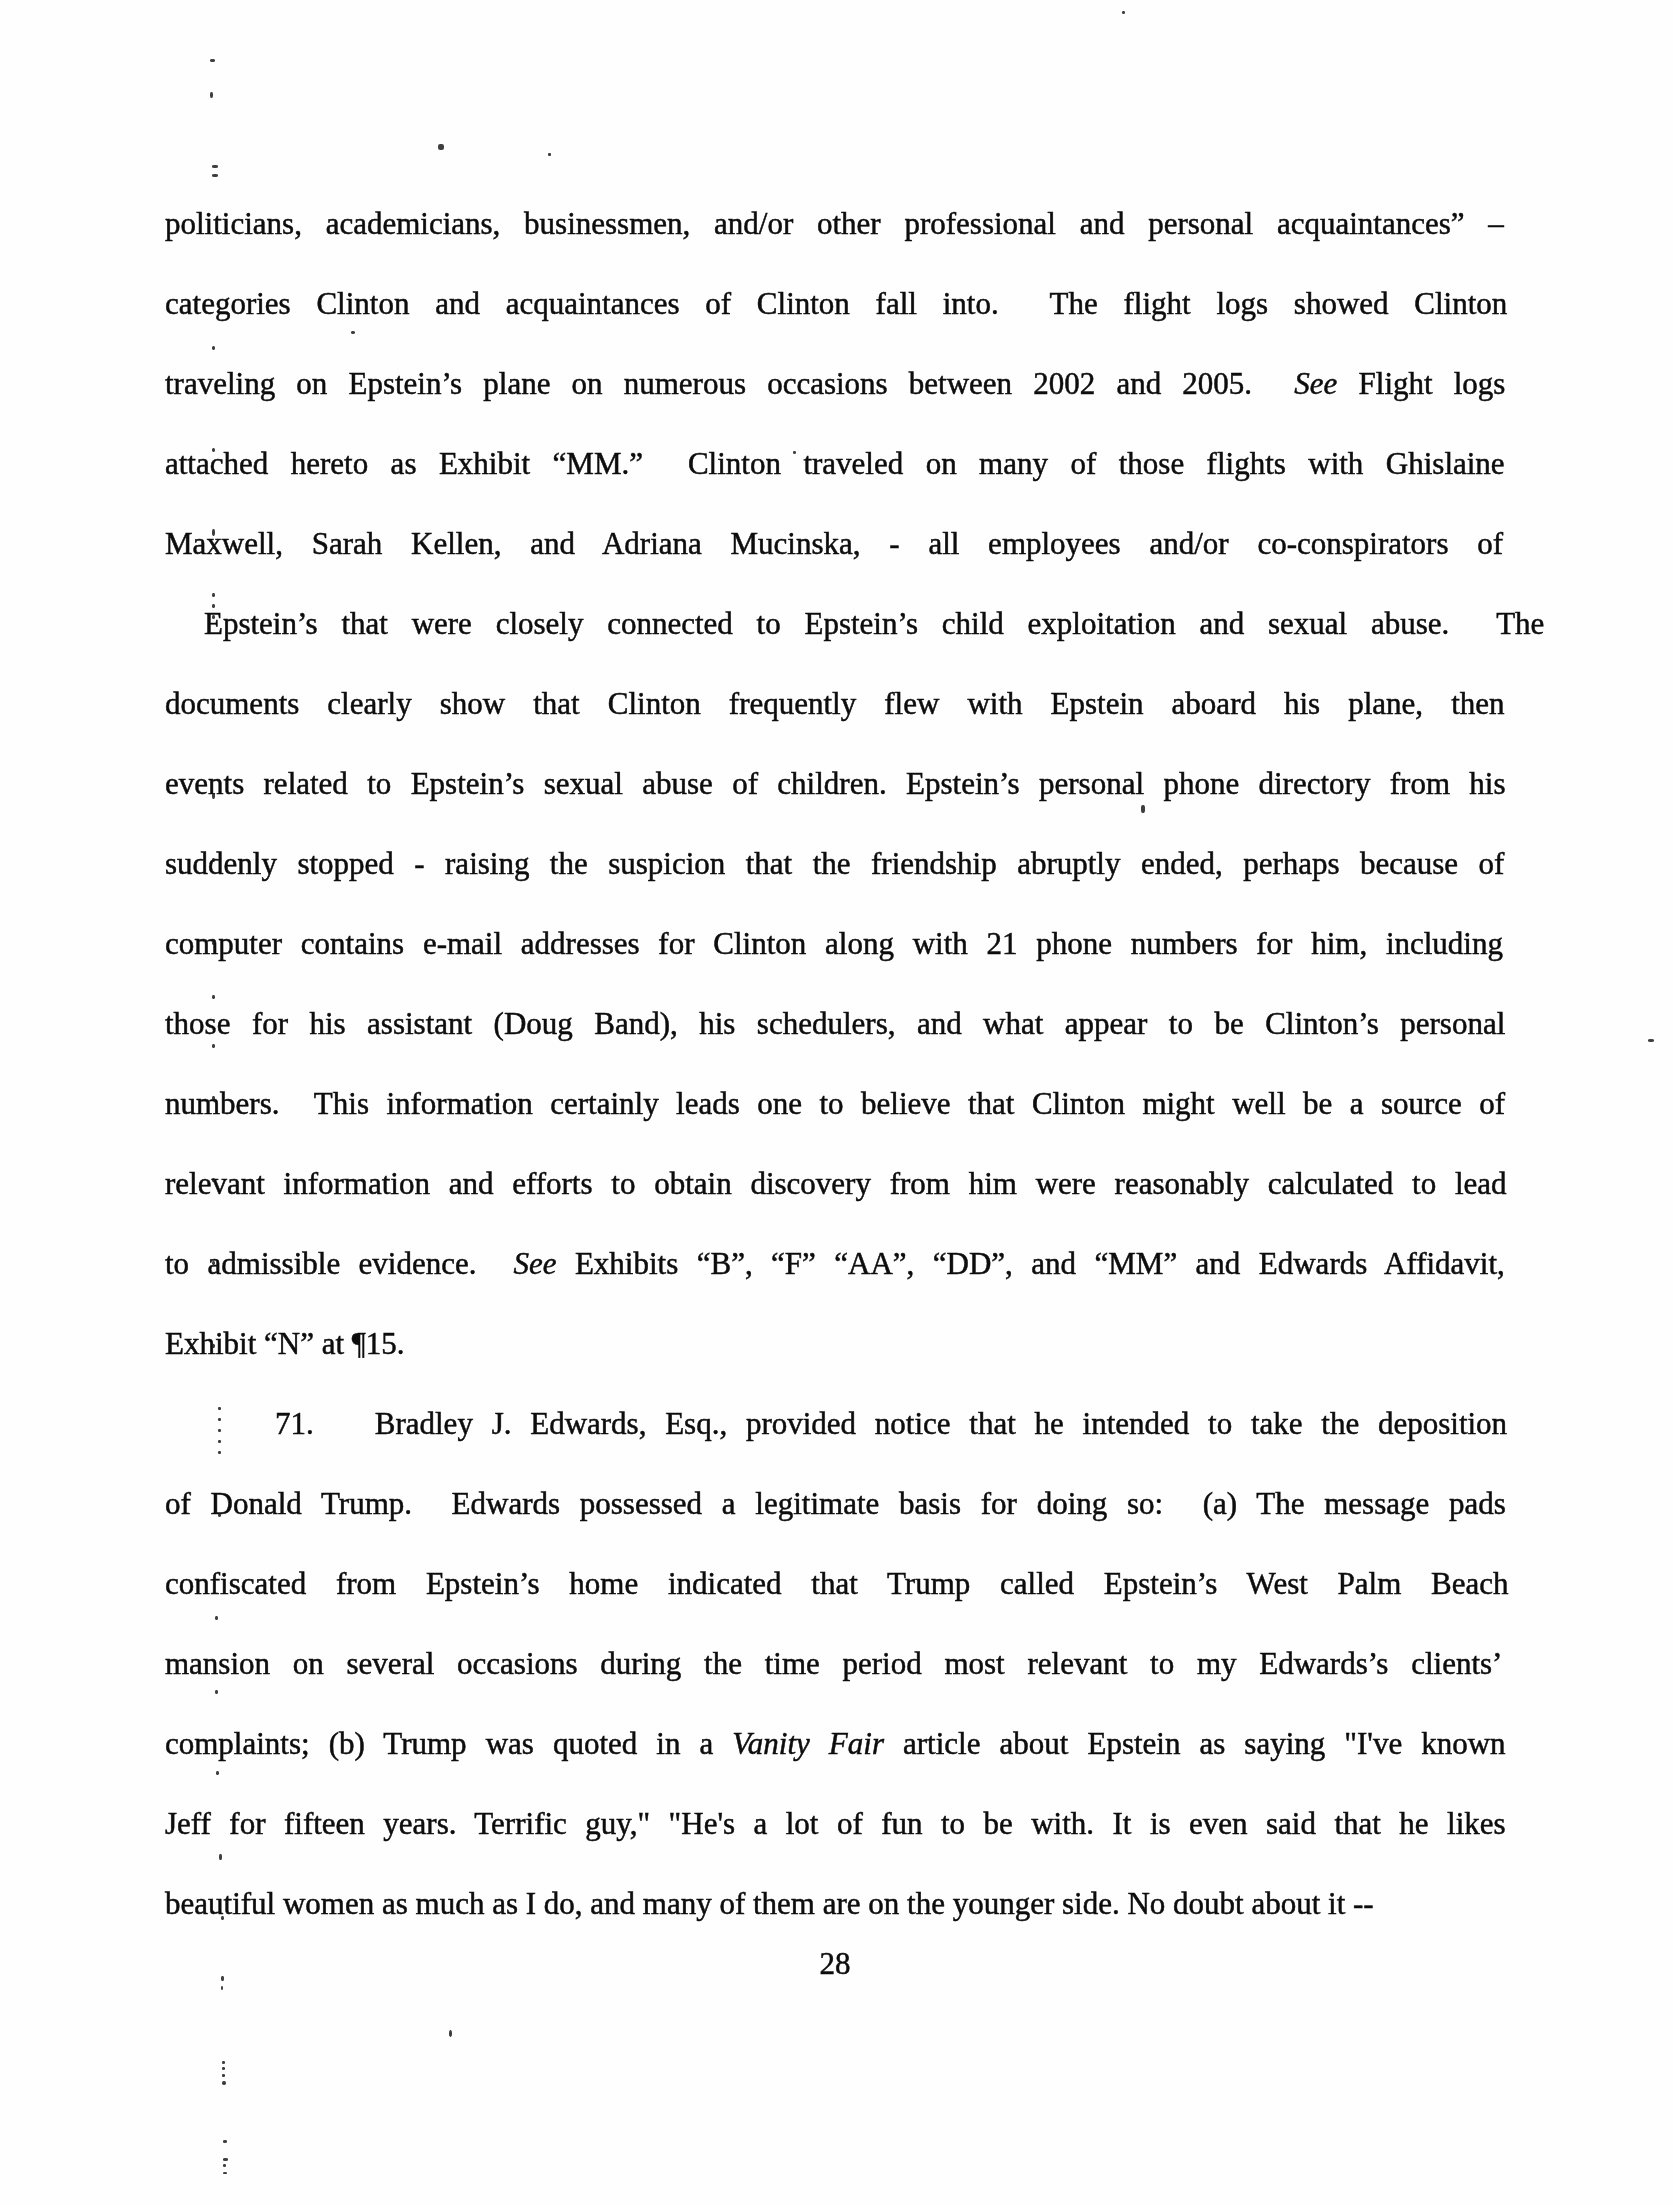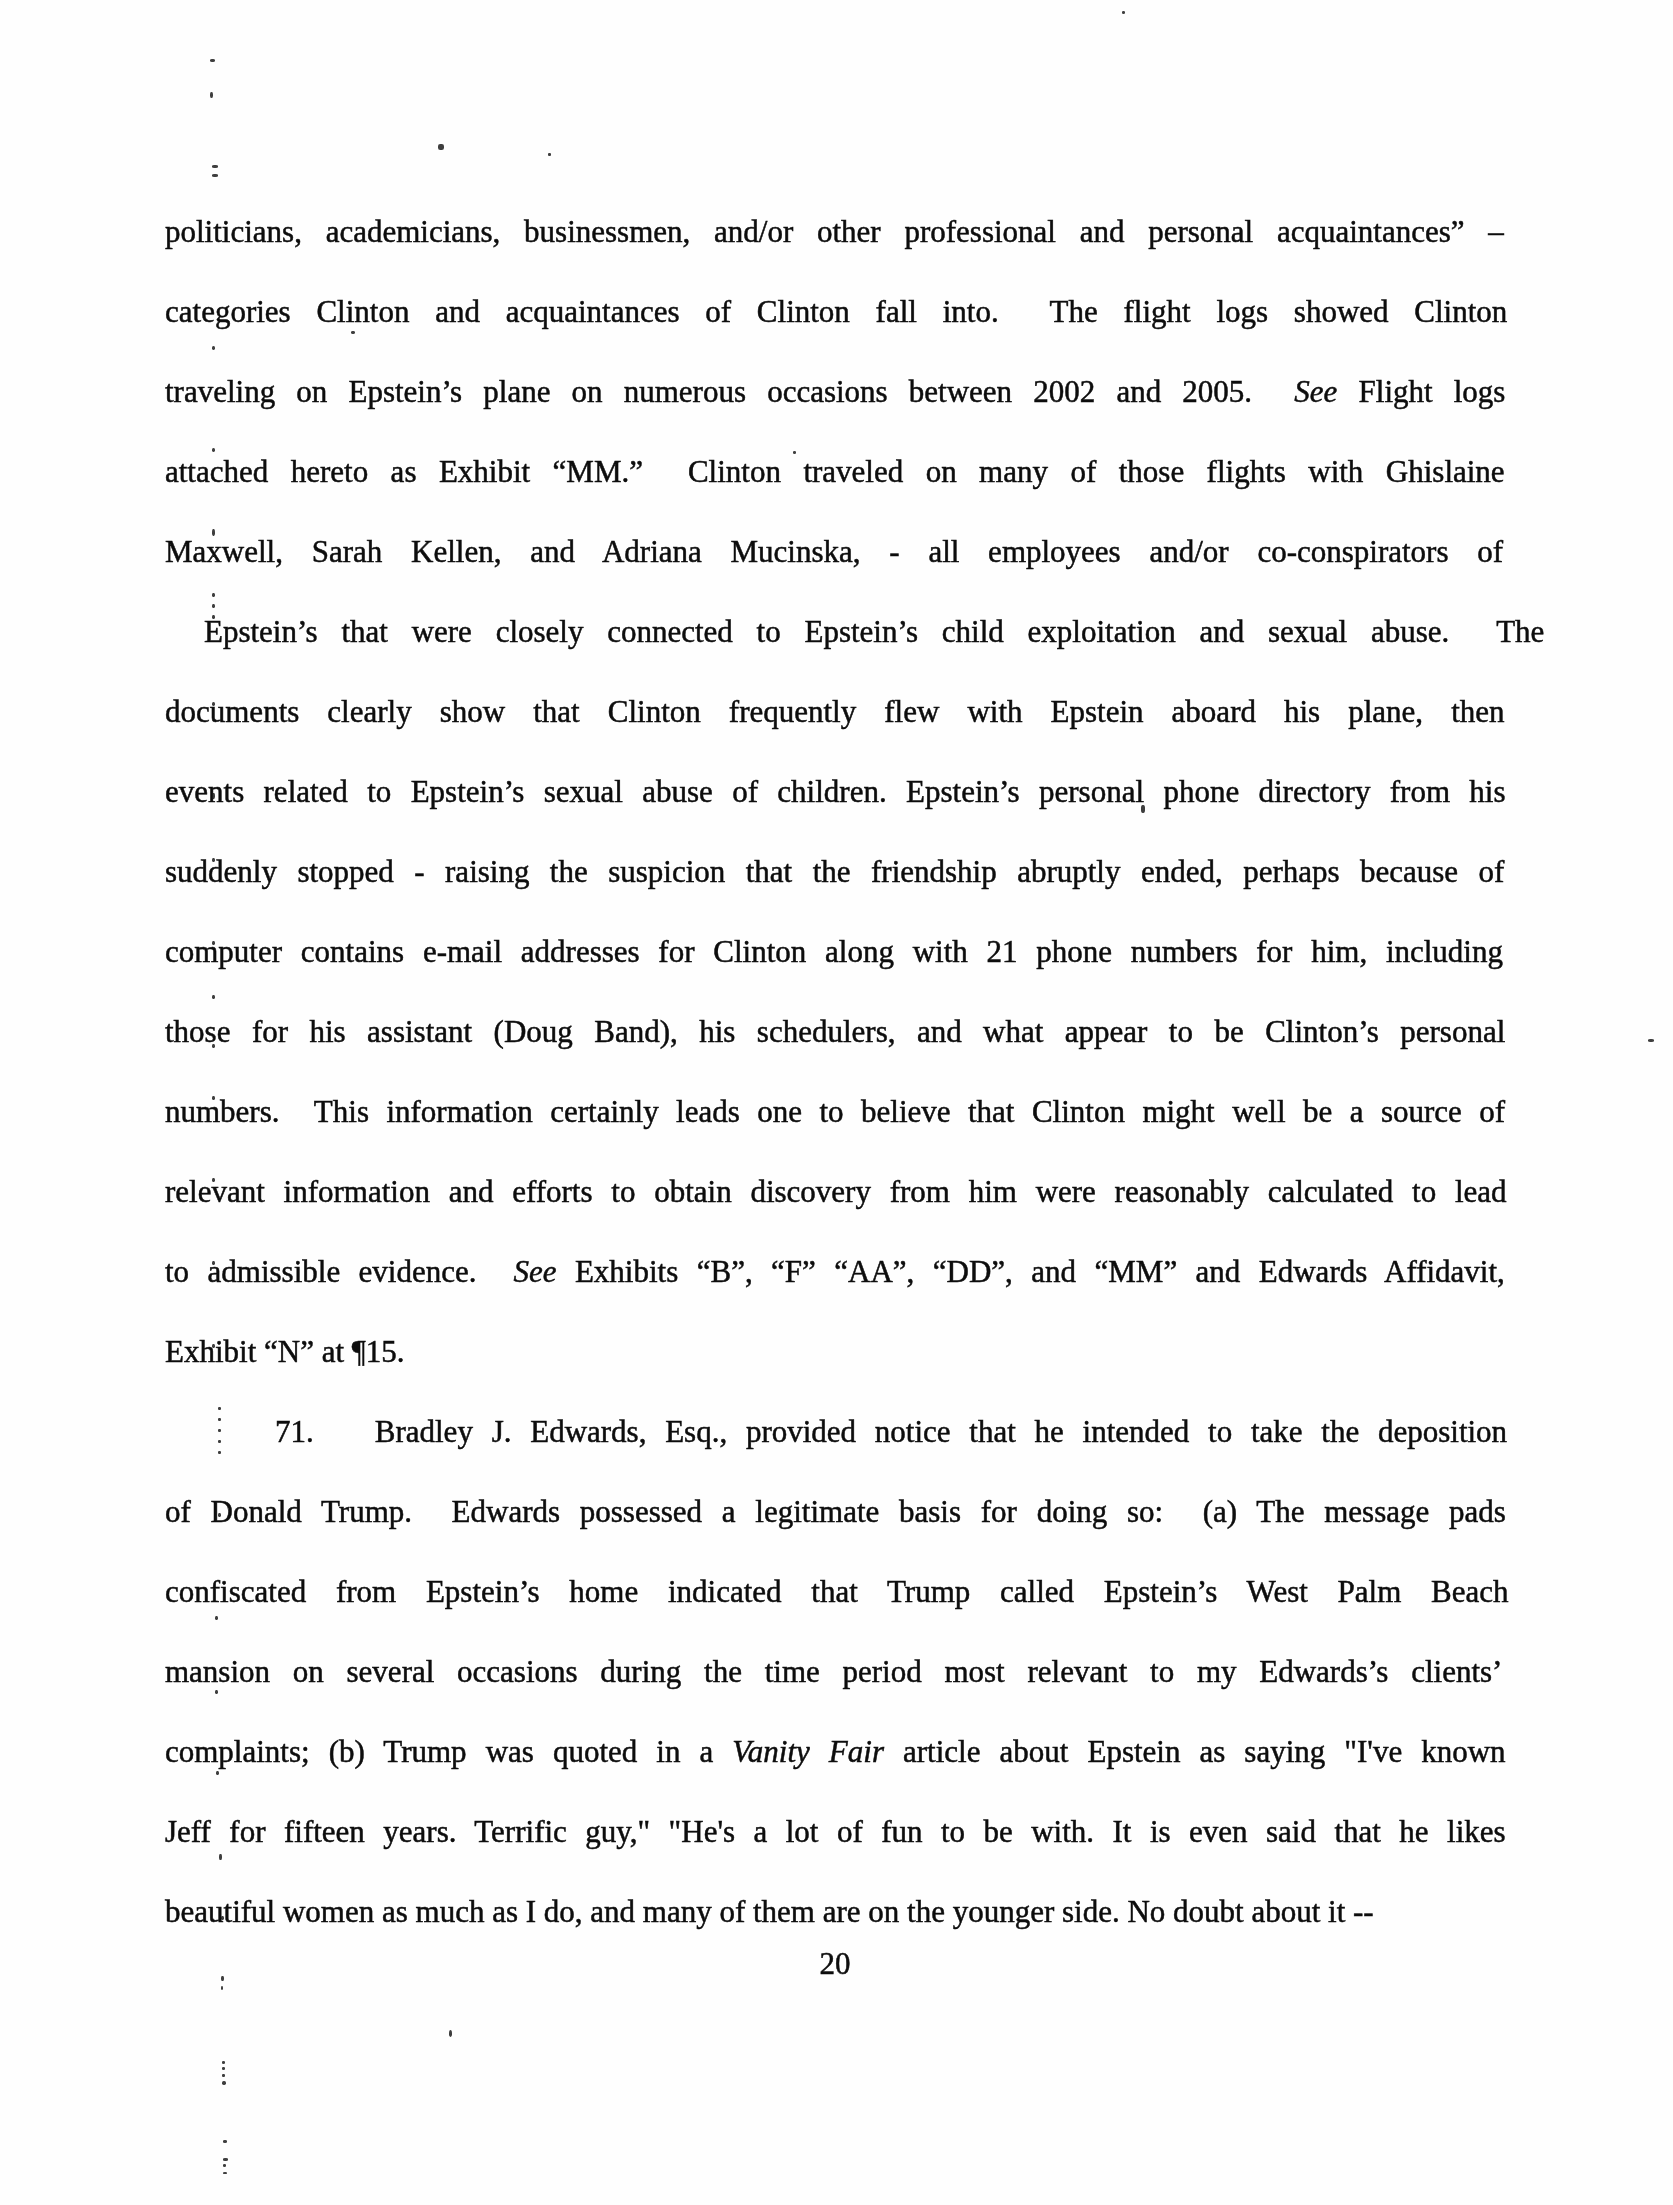--- a/index.html
+++ b/index.html
@@ -12,21 +12,21 @@
     width: 1674px;
     height: 2205px;
     background: #fefefe;
     overflow: hidden;
     font-family: "Liberation Serif", "DejaVu Serif", serif;
     color: #0d0d0d;
   }
   #text-block {
     position: absolute;
     left: 165px;
-    top: 192px;
+    top: 184px;
     width: 1340px;
     font-size: 31px;
     -webkit-text-stroke: 0.5px #0d0d0d;
   }
   .line {
     height: 80px;
     line-height: 80px;
   }
   .inner {
     white-space: nowrap;
@@ -72,21 +72,21 @@
       <div class="line"><span class="inner" style="word-spacing: 10.7px;"><span>to admissible evidence.&nbsp; </span><span class="it">See</span><span> Exhibits “B”, “F” “AA”, “DD”, and “MM” and Edwards Affidavit,</span></span></div>
       <div class="line"><span class="inner"><span>Exhibit “N” at ¶15.</span></span></div>
       <div class="line" style="text-indent: 110px;"><span class="inner" style="word-spacing: 11px;"><span>71.</span><span class="tab" style="width: 61px;"></span><span>Bradley J. Edwards, Esq., provided notice that he intended to take the deposition</span></span></div>
       <div class="line"><span class="inner" style="word-spacing: 12px;"><span>of Donald Trump.&nbsp; Edwards possessed a legitimate basis for doing so:&nbsp; (a) The message pads</span></span></div>
       <div class="line"><span class="inner" style="word-spacing: 22px; margin-top: 48px;"><span>confiscated from Epstein’s home indicated that Trump called Epstein’s West Palm Beach</span></span></div>
       <div class="line"><span class="inner" style="word-spacing: 15px;"><span>mansion on several occasions during the time period most relevant to my Edwards’s clients’</span></span></div>
       <div class="line"><span class="inner" style="word-spacing: 11.3px;"><span>complaints; (b) Trump was quoted in a </span><span class="it">Vanity Fair</span><span> article about Epstein as saying "I've known</span></span></div>
       <div class="line"><span class="inner" style="word-spacing: 10.7px;"><span>Jeff for fifteen years. Terrific guy," "He's a lot of fun to be with. It is even said that he likes</span></span></div>
       <div class="line"><span class="inner"><span>beautiful women as much as I do, and many of them are on the younger side. No doubt about it --</span></span></div>
     </div>
-  <div class="page-num">20</div>
+  <div class="page-num">28</div>
 <div class="speck" style="left: 210px; top: 59px; width: 4.8px; height: 3.4px;"></div>
     <div class="speck" style="left: 210px; top: 92px; width: 3.4px; height: 5.5px;"></div>
     <div class="speck" style="left: 438px; top: 144px; width: 5.5px; height: 5.5px;"></div>
     <div class="speck" style="left: 548px; top: 153px; width: 2.8px; height: 2.8px;"></div>
     <div class="speck" style="left: 212px; top: 165px; width: 5.5px; height: 2.8px;"></div>
     <div class="speck" style="left: 212px; top: 174px; width: 5.5px; height: 2.8px;"></div>
     <div class="speck" style="left: 1122px; top: 11px; width: 3.4px; height: 3.4px;"></div>
     <div class="speck" style="left: 351px; top: 331px; width: 4.1px; height: 3.4px;"></div>
     <div class="speck" style="left: 212px; top: 346px; width: 3.4px; height: 4.1px;"></div>
     <div class="speck" style="left: 212px; top: 448px; width: 3.4px; height: 4.1px;"></div>

